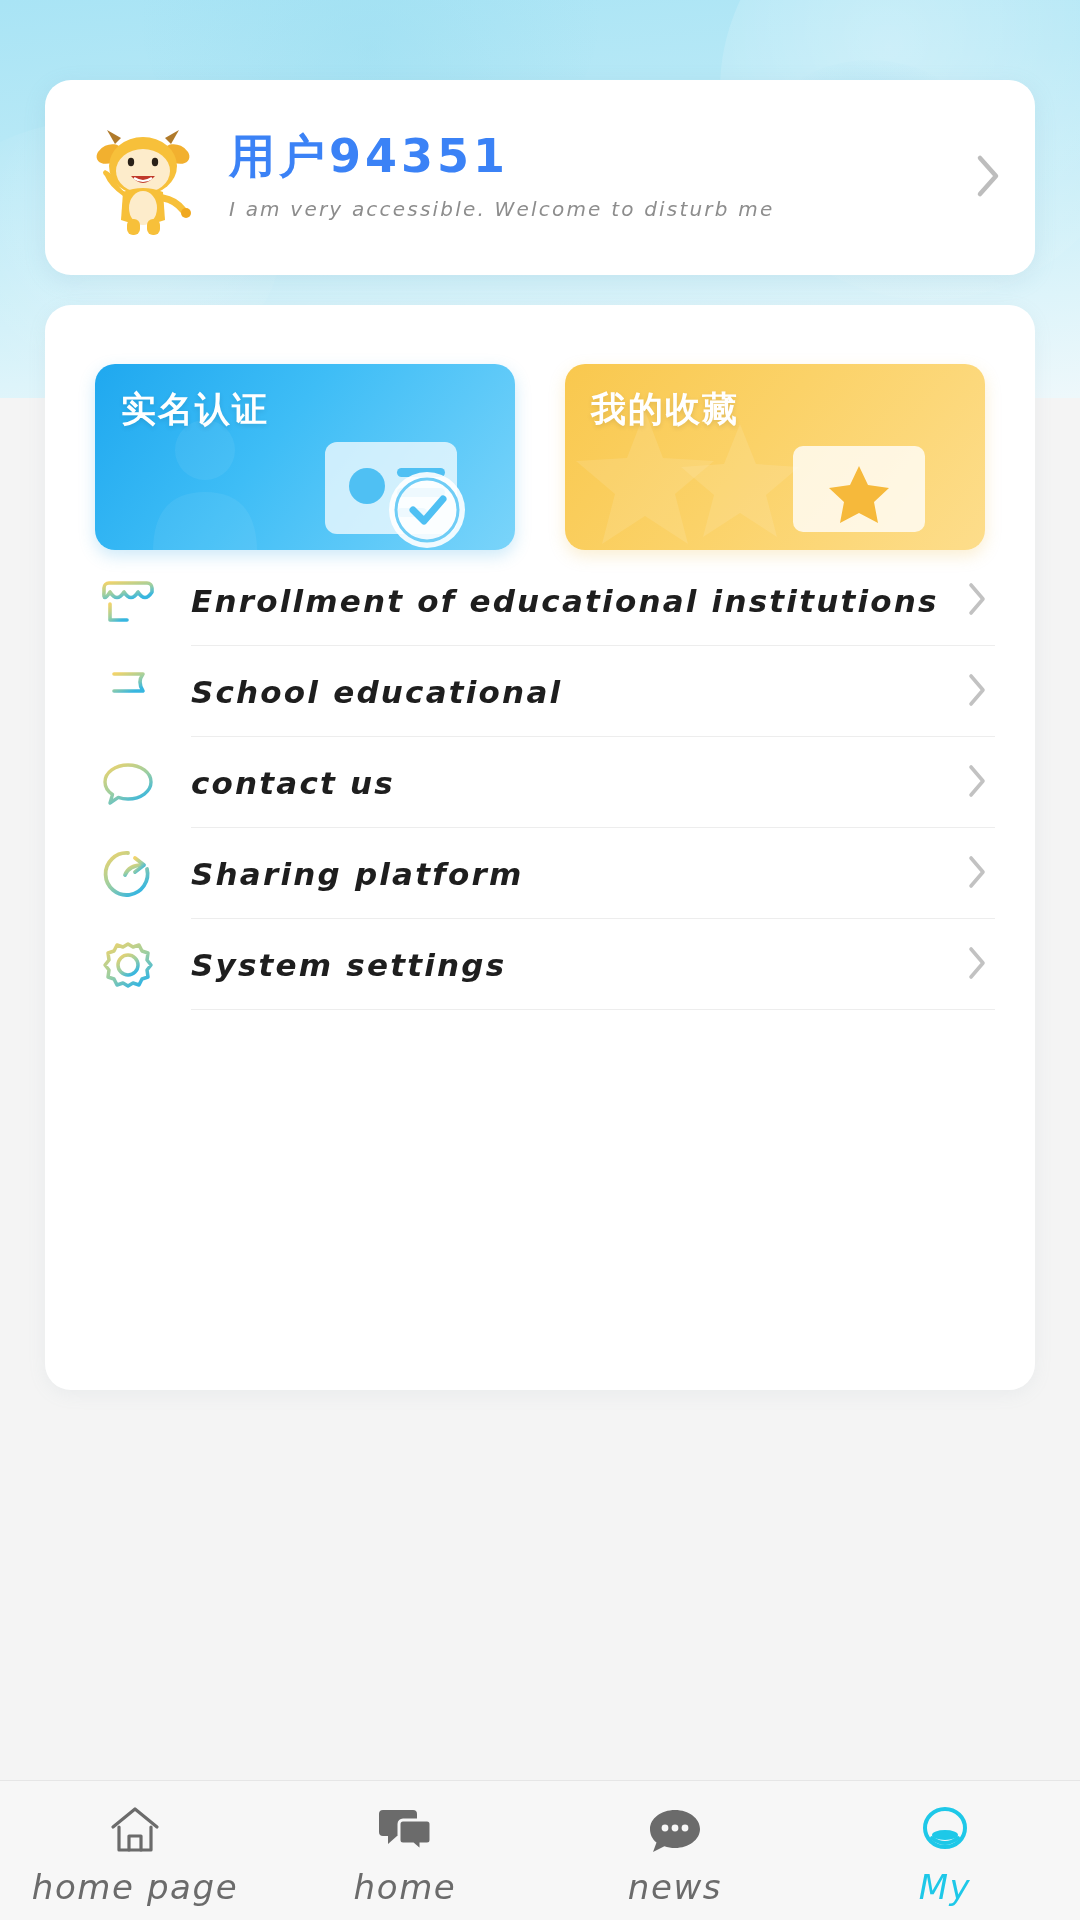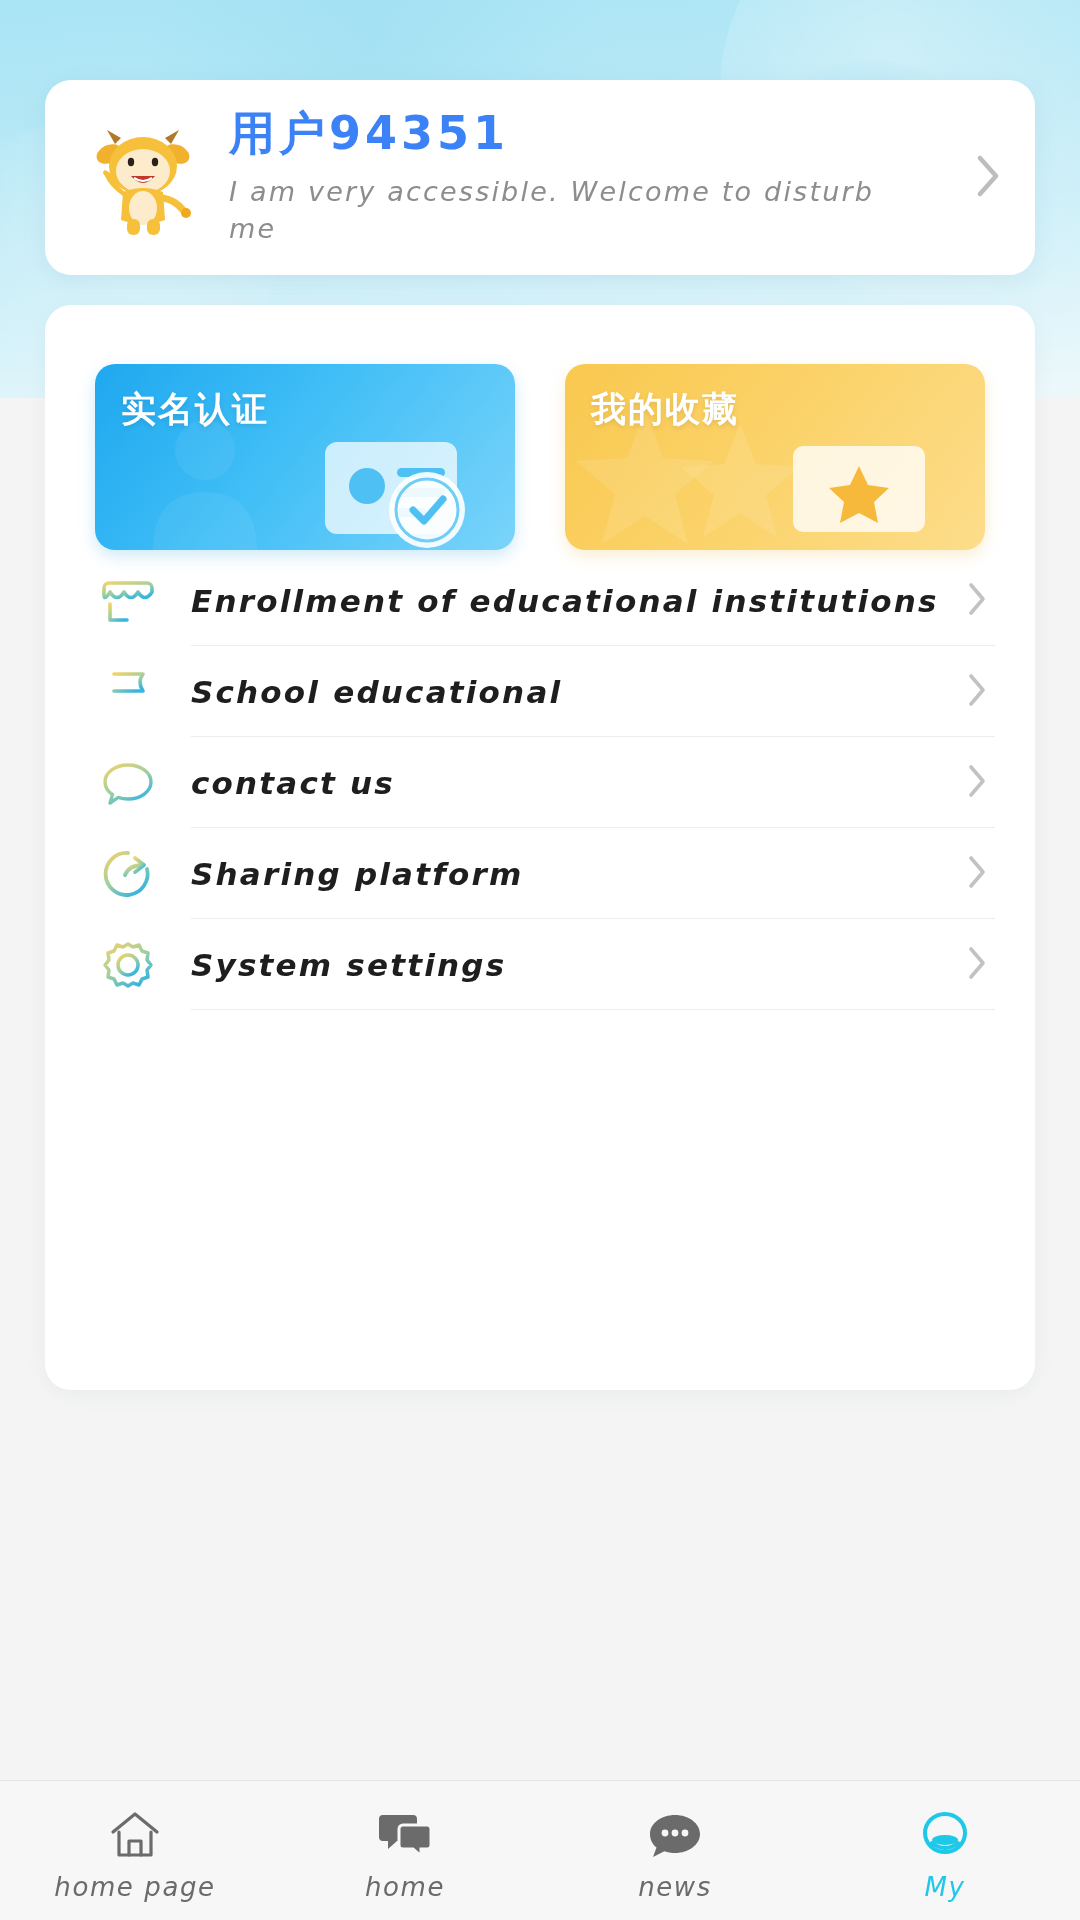--- a/index.html
+++ b/index.html
@@ -92,21 +92,21 @@
     font-size: 46px;
     font-weight: 700;
     color: #3b82f6;
     letter-spacing: 4px;
     line-height: 1.1;
     margin-bottom: 14px;
   }
 
   .profile-sub {
     font-family: "DejaVu Sans", sans-serif;
-    font-size: 27px;
+    font-size: 20px;
     font-style: italic;
     color: #8d8d8d;
     letter-spacing: 2.2px;
     line-height: 1.38;
     max-width: 680px;
   }
 
   .chev {
     flex: 0 0 auto;
     color: #bdbdbd;
@@ -233,21 +233,21 @@
   }
   .tab-icon {
     height: 58px;
     display: flex;
     align-items: center;
     justify-content: center;
     margin-bottom: 8px;
   }
   .tab-label {
     font-family: "DejaVu Sans", sans-serif;
-    font-size: 26px;
+    font-size: 34px;
     font-style: italic;
     letter-spacing: 1.6px;
     color: #6b6b6b;
   }
   .tab.active .tab-label { color: #1ec8e8; }
 </style>
 </head>
 <body>
 
 <div class="sky">

